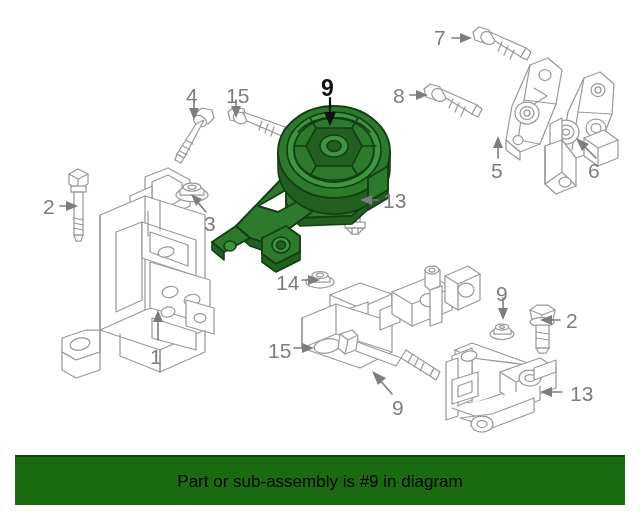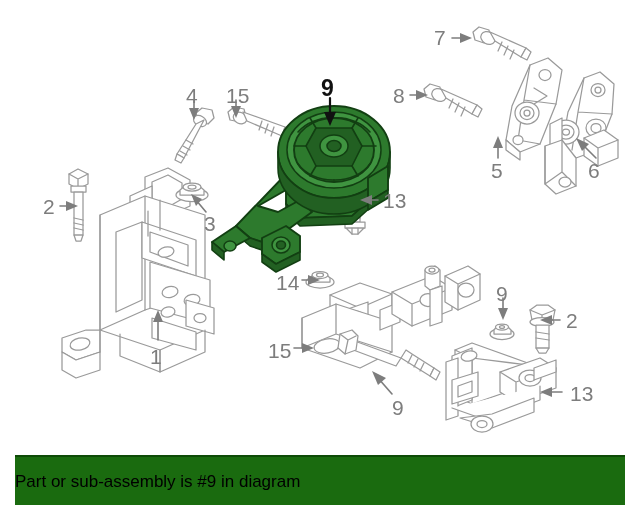--- a/index.html
+++ b/index.html
@@ -45,21 +45,21 @@
     position: absolute;
     left: 15px;
     top: 455px;
     width: 610px;
     height: 50px;
     background: #1a6b0f;
     border-top: 2px solid #0e4b07;
     box-sizing: border-box;
     display: flex;
     flex-direction: column;
-    align-items: flex-start;
+    align-items: center;
     justify-content: center;
   }
   .banner-line {
     color: #000000;
     font-family: "Liberation Sans", sans-serif;
     font-size: 17px;
     line-height: 21px;
     text-align: center;
     white-space: nowrap;
   }

